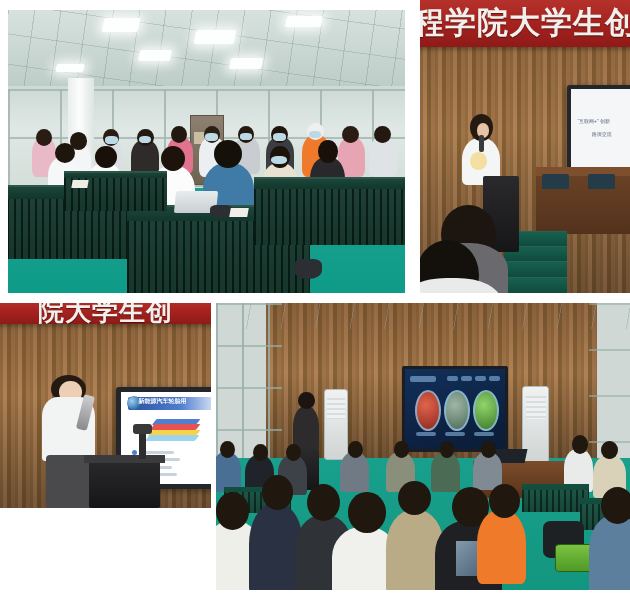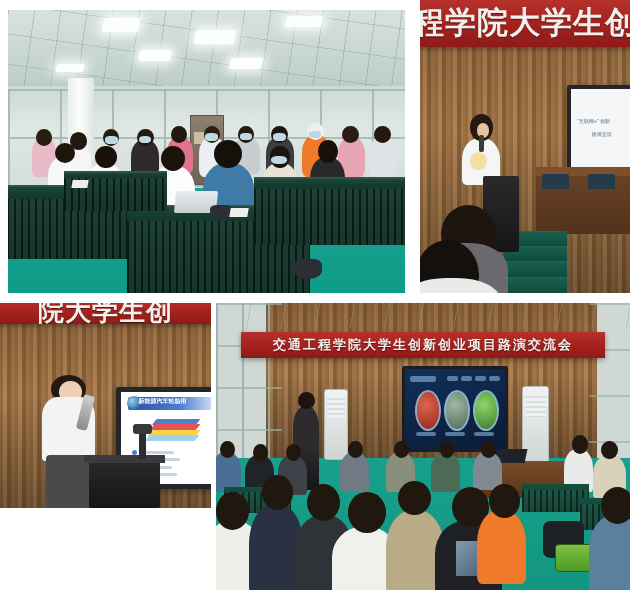--- a/index.html
+++ b/index.html
@@ -425,23 +425,20 @@
 
   <div class="photo" id="photo-auditorium-wide">
     <div class="scene">
       <div class="wood" style="left:12%; right:8%; top:0; bottom:46%;"></div>
       <div class="wood-shade" style="left:12%; right:8%; top:0; bottom:46%;"></div>
       <div class="p4-ceil"></div>
       <div class="p4-winwall"></div>
       <div class="p4-rightwall"></div>
       <div class="p4-floor"></div>
 
-      <div class="banner" style="left:6%; top:10%; width:88%; height:9%;">
-        <span class="banner-text" style="font-size:13px; letter-spacing:2px;">交通工程学院大学生创新创业项目路演交流会</span>
-      </div>
 
       <div class="p4-screen" style="left:45%; top:22%; width:24%; height:28%;">
         <div class="p4-slide-bar" style="left:5%; top:8%; width:26%;"></div>
         <div class="p4-slide-bar" style="left:42%; top:9%; width:11%; height:6%;"></div>
         <div class="p4-slide-bar" style="left:56%; top:9%; width:11%; height:6%;"></div>
         <div class="p4-slide-bar" style="left:70%; top:9%; width:11%; height:6%;"></div>
         <div class="p4-slide-bar" style="left:84%; top:9%; width:11%; height:6%;"></div>
         <div class="p4-slide-circle" style="left:10%; width:22%; background:radial-gradient(circle at 40% 35%, #e0634a, #8c2a1e);"></div>
         <div class="p4-slide-circle" style="left:39%; width:22%; background:radial-gradient(circle at 40% 35%, #9fb7a6, #4e6a57);"></div>
         <div class="p4-slide-circle" style="left:68%; width:22%; background:radial-gradient(circle at 40% 35%, #8fd46a, #3e7a2c);"></div>

